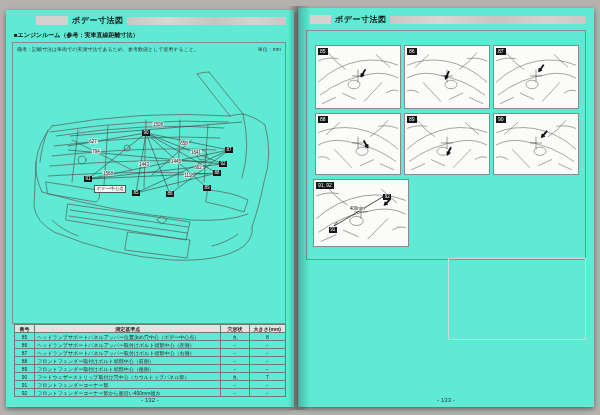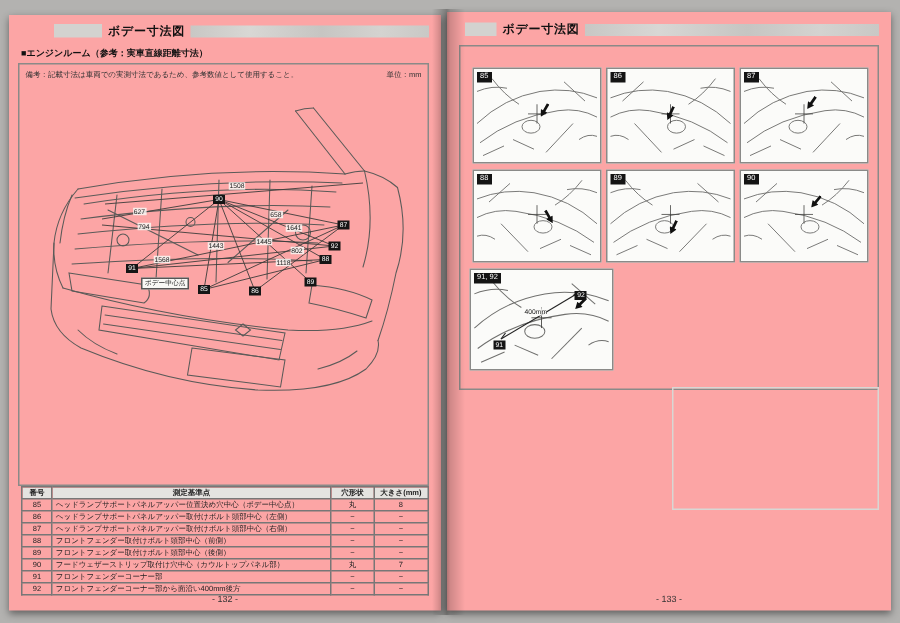--- a/index.html
+++ b/index.html
@@ -1,18 +1,18 @@
 <!DOCTYPE html>
 <html><head>
 <meta charset="utf-8">
 <style>
   html,body{margin:0;padding:0}
   body{width:600px;height:415px;background:#b3b2b0;position:relative;overflow:hidden;
        font-family:"Liberation Sans","DejaVu Sans",sans-serif;color:#222}
-  .page{position:absolute;background:#fca5a5;box-shadow:0 2px 5px rgba(0,0,0,.45)}
+  .page{position:absolute;background:#5eead4;box-shadow:0 2px 5px rgba(0,0,0,.45)}
   #left-page{left:6px;top:10px;width:288px;height:397px}
   #right-page{left:298px;top:8px;width:296px;height:399px}
   #gutter{position:absolute;left:288px;top:6px;width:22px;height:404px;
           background:linear-gradient(90deg,rgba(0,0,0,0) 0%,rgba(0,0,0,.30) 45%,rgba(0,0,0,.18) 55%,rgba(0,0,0,0) 100%);pointer-events:none}
   
   .hdr{position:absolute;display:flex;align-items:center;gap:4px;right:8px}
   .hdr .blk{background:#d3d2cf;height:9px;flex:0 0 auto}
   .hdr .ttl{font-size:8px;font-weight:bold;color:#111;white-space:nowrap;letter-spacing:.5px}
   .hdr .bar{height:8px;flex:1 1 auto;background:linear-gradient(90deg,#c8c7c4,#d8d7d4 25%,#c6c5c2 55%,#d4d3d0 80%,#c9c8c5)}
   .subsec{position:absolute;font-size:6px;font-weight:bold;color:#111;white-space:nowrap}

